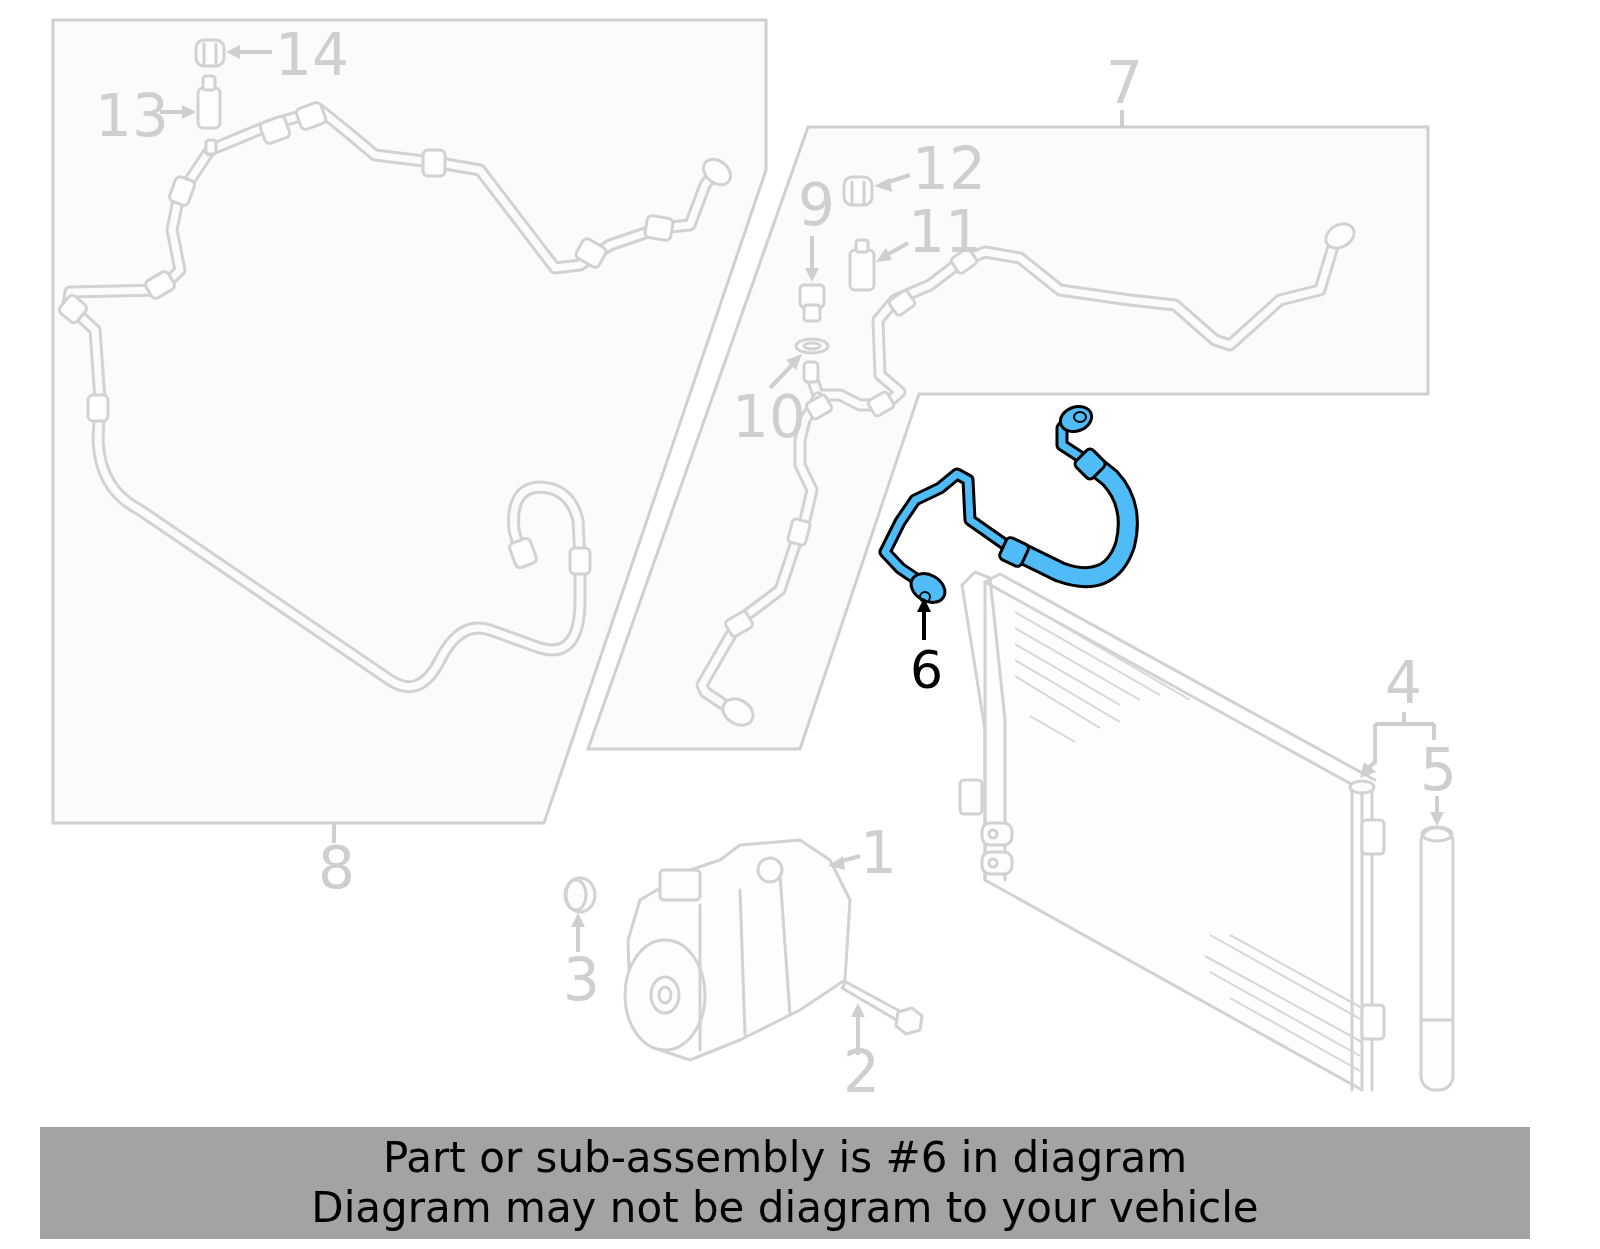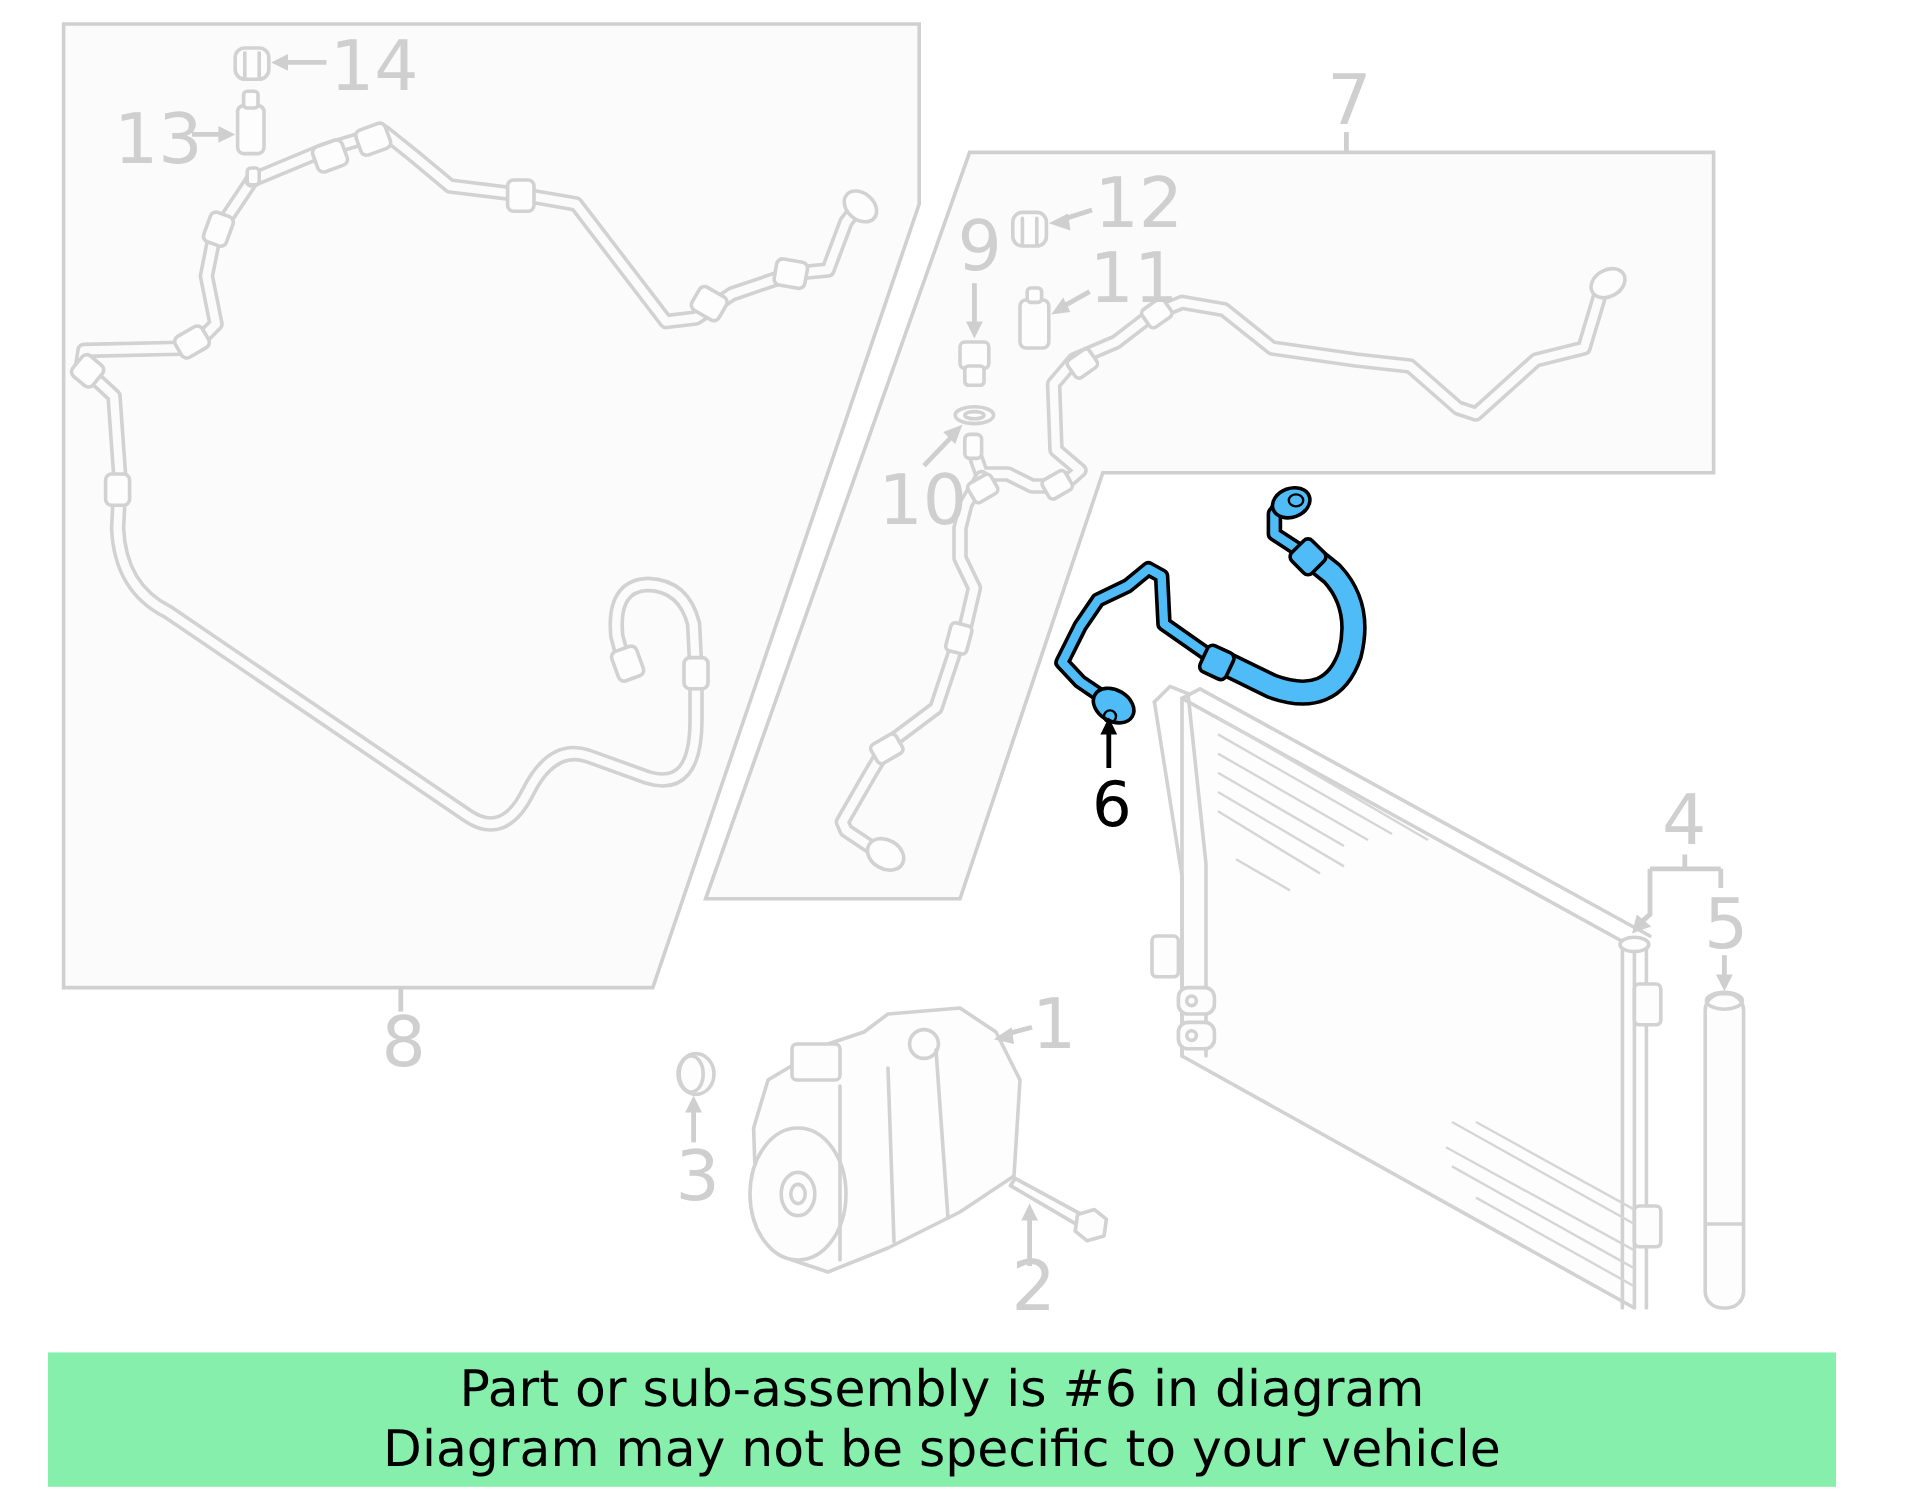--- a/index.html
+++ b/index.html
@@ -14,21 +14,21 @@
   .callout-hl { font-family: "DejaVu Sans", sans-serif; font-size: 52px; fill: #000000; }
   .lead { stroke: #cfcfcf; stroke-width: 4; fill: none; }
   .lead-hl { stroke: #000; stroke-width: 4; fill: none; }
   .hl-outer { fill: none; stroke: #000; stroke-width: 13; stroke-linecap: round; stroke-linejoin: round; }
   .hl-inner { fill: none; stroke: #4fbcf7; stroke-width: 7; stroke-linecap: round; stroke-linejoin: round; }
   .hl-hose-outer { fill: none; stroke: #000; stroke-width: 22; stroke-linecap: round; stroke-linejoin: round; }
   .hl-hose-inner { fill: none; stroke: #4fbcf7; stroke-width: 16; stroke-linecap: round; stroke-linejoin: round; }
   .hl-fit { fill: #4fbcf7; stroke: #000; stroke-width: 3; }
   .fin { stroke: #d6d6d6; stroke-width: 2; }
   #banner { position: absolute; left: 40px; top: 1127px; width: 1490px; height: 112px;
-            background: #86efac; display: flex; flex-direction: column; align-items: center; justify-content: center; }
+            background: #a3a3a3; display: flex; flex-direction: column; align-items: center; justify-content: center; }
   #banner span { display: block; font-family: "DejaVu Sans", sans-serif; font-size: 42px; line-height: 50px; color: #000; }
 </style>
 </head>
 <body>
 
 <svg id="diagram" viewBox="0 0 1600 1249" xmlns="http://www.w3.org/2000/svg">
 
   <g>
     <polygon class="panel" points="53,20 766,20 766,170 544,823 53,823"></polygon>
     <line class="lead" x1="334" y1="823" x2="334" y2="843"></line>
@@ -237,14 +237,14 @@
   </g>
   <g>
     <line class="lead-hl" x1="924" y1="640" x2="924" y2="608"></line>
     <polygon points="924,598 917,612 931,612" fill="#000"></polygon>
     <text class="callout-hl" x="910" y="688">6</text>
   </g>
 </svg>
 
 <div id="banner">
   <span>Part or sub-assembly is #6 in diagram</span>
-  <span>Diagram may not be specific to your vehicle</span>
+  <span>Diagram may not be diagram to your vehicle</span>
 </div>
 
 </body></html>

